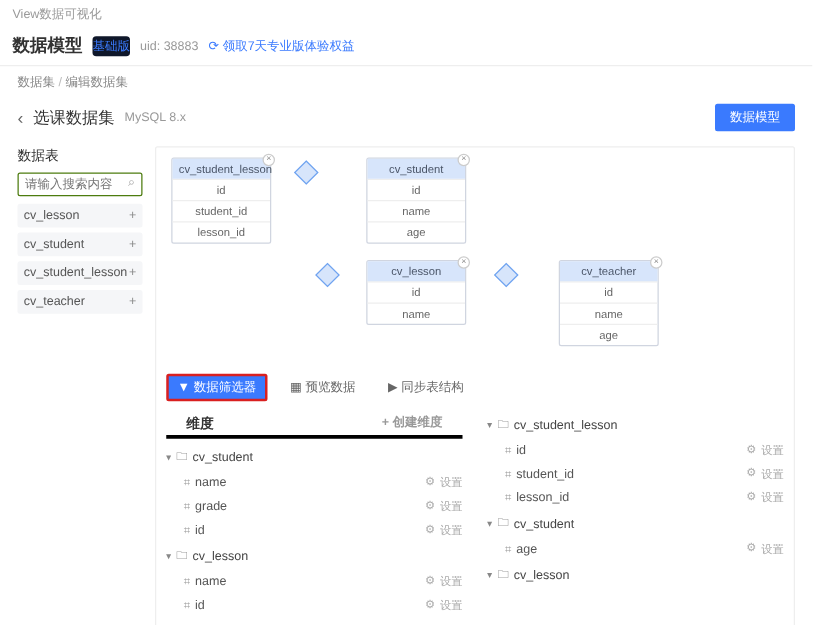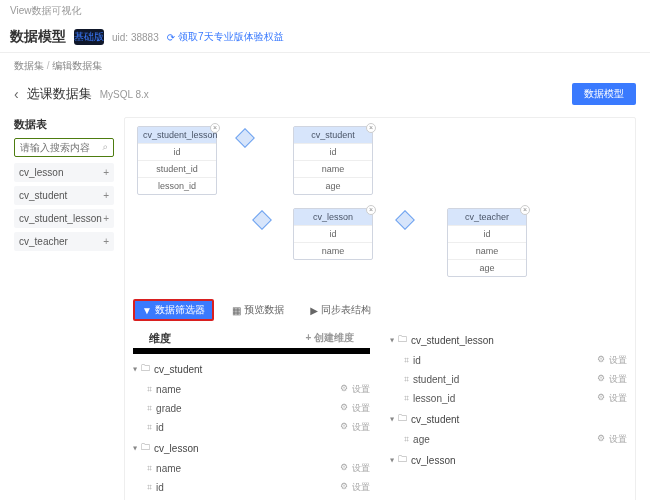--- a/index.html
+++ b/index.html
@@ -10,39 +10,39 @@
 .pill{background:#0f172a;color:#3a7afe;border-radius:3px;padding:1px 0;font-size:10px}
 .muted{color:#999;font-size:10px}
 .link{color:#3a7afe;font-size:10px;display:flex;align-items:center;gap:3px}
 .crumb{padding:6px 14px;font-size:10px;color:#888}
 .crumb span+span:before{content:" / ";color:#bbb}
 .titlebar{display:flex;align-items:center;padding:4px 14px;gap:8px}
 .titlebar h2{font-size:13px;font-weight:400}
 .btn-pri{margin-left:auto;background:#3a7afe;color:#fff;border:none;border-radius:2px;padding:4px 12px;font-size:10px}
 .main{display:flex;gap:10px;padding:8px 14px}
 .side{width:100px;flex-shrink:0}
-.side h3{font-size:11px;font-weight:700;margin-bottom:6px}
+.side h3{font-size:11px;font-weight:400;margin-bottom:6px}
 .search{display:flex;border:1px solid #4d7c0f;border-radius:2px;padding:2px;margin-bottom:6px}
 .search input{border:none;flex:1;font-size:10px;padding:1px 3px;outline:none;width:70px}
 .search span{color:#aaa;font-size:10px;padding:0 3px}
 .titem{display:flex;justify-content:space-between;align-items:center;background:#f5f6f8;border-radius:2px;padding:4px 5px;margin-bottom:4px;font-size:10px;color:#555}
 .titem .plus{color:#888}
 .canvas{flex:1;border:1px solid #eee;border-radius:2px;padding:8px;min-height:380px}
 .diag{position:relative;height:170px}
 .tbl{position:absolute;width:80px;background:#fff;border:1px solid #d0d5e0;border-radius:2px;font-size:9px}
 .tbl .th{background:#d7e5fb;padding:3px 5px;text-align:center;color:#4a5568;font-weight:500;position:relative}
 .tbl .th .x{position:absolute;right:-4px;top:-4px;background:#fff;border:1px solid #ccc;border-radius:50%;width:10px;height:10px;font-size:7px;line-height:8px;color:#888;text-align:center}
 .tbl .td{padding:3px 5px;border-top:1px solid #eee;text-align:center;color:#666}
 .diamond{position:absolute;width:14px;height:14px;background:#d7e5fb;border:1px solid #6fa3f0;transform:rotate(45deg)}
 .tabs{display:flex;gap:10px;margin:3px 0 8px;align-items:center}
 .tab{display:flex;align-items:center;gap:3px;font-size:10px;color:#666;padding:3px 8px;border-radius:2px}
 .tab.active{background:#3a7afe;color:#fff;border:2px solid #d92020;padding:2px 7px}
 .grid2{display:flex;gap:20px}
 .col{flex:1}
-.colh{display:flex;justify-content:space-between;font-size:11px;font-weight:600;padding:2px 16px;border-bottom:6px solid #000000;margin-bottom:4px}
+.colh{display:flex;justify-content:space-between;font-size:11px;font-weight:600;padding:2px 16px;border-bottom:3px solid #000000;margin-bottom:4px}
 .colh .add{color:#999;font-weight:700;font-size:10px}
 .tree .grp{display:flex;align-items:center;gap:4px;font-size:10px;padding:3px 0;color:#444}
 .tree .grp:before{content:"▸";font-size:8px;color:#888;display:inline-block;transform:rotate(90deg)}
 .tree .fld{display:flex;align-items:center;gap:4px;font-size:10px;padding:3px 0 3px 14px;color:#555}
 .tree .fld .ico{font-size:9px;color:#999}
 .tree .fld .act{margin-left:auto;display:flex;gap:4px;color:#aaa;font-size:9px}
 .folder{font-size:9px}
 </style>
 </head>
 <body>

